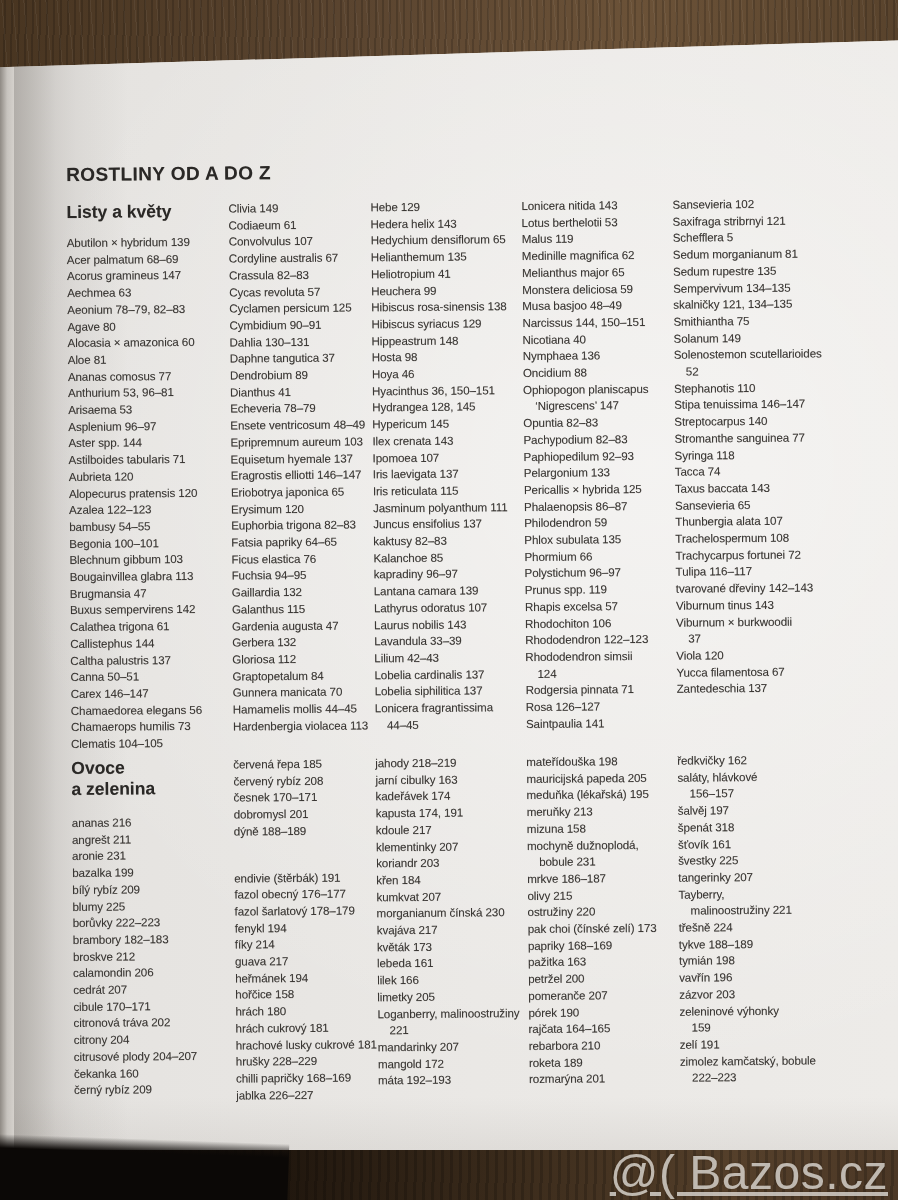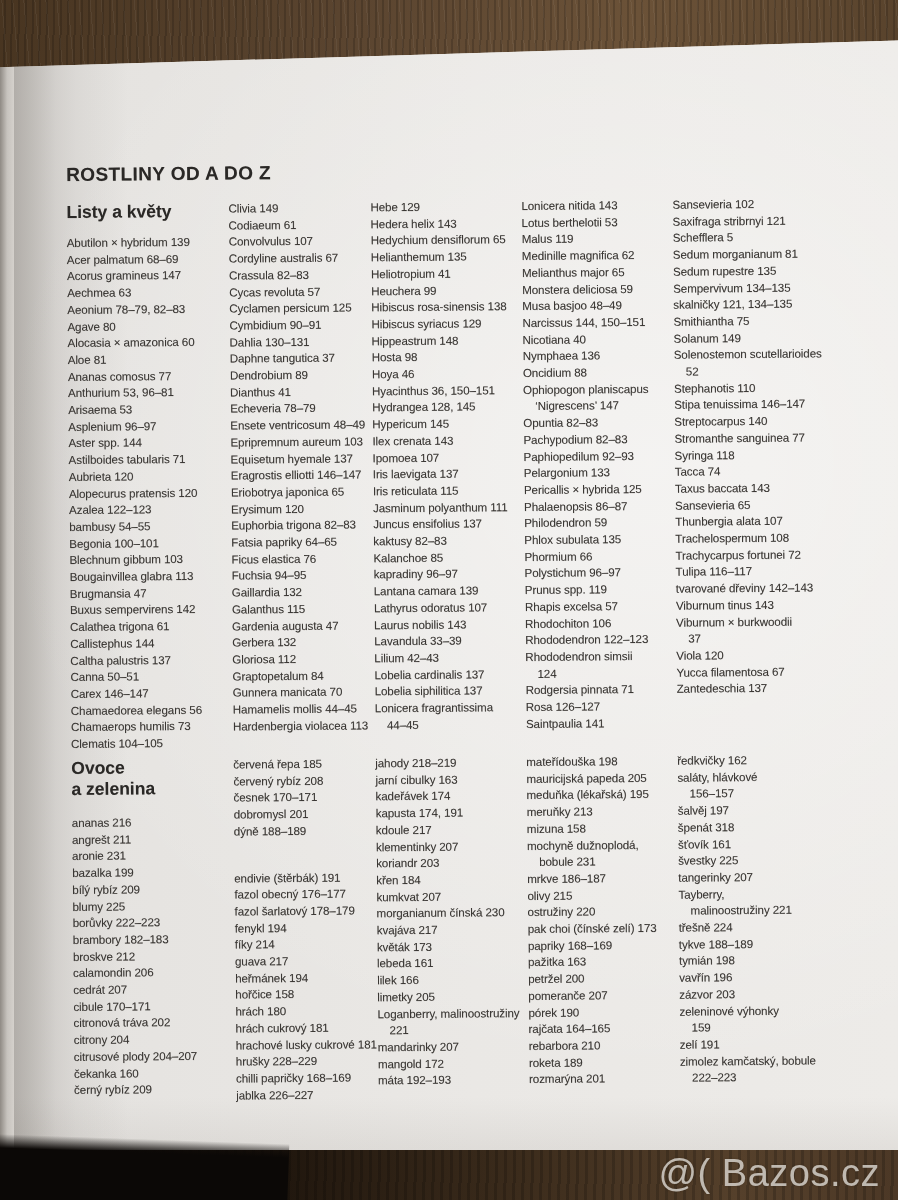--- a/index.html
+++ b/index.html
@@ -80,24 +80,25 @@
     font-size:11.6px;line-height:16.7px;letter-spacing:-0.1px;
     white-space:nowrap;
     padding-left:12px;text-indent:-12px;
   }
   .entry .pg{font-style:normal;}
   .entry .nm{font-style:inherit;}
   i.nm{font-style:italic;}
   .gap{height:30px;}
   
   .watermark{
-    position:absolute;top:1152px;right:18px;z-index:5;
-    font-size:38px;line-height:42px;letter-spacing:0.5px;
+    position:absolute;top:1152px;right:10px;z-index:5;
+    font-size:48px;line-height:42px;letter-spacing:0.5px;
     color:rgba(224,220,214,0.80);
     text-shadow:0 0 2px rgba(40,25,12,0.35);
+    text-decoration:underline;
   }
 </style>
 </head>
 <body>
 
 <div class="page-stack"></div>
 
 <div class="page">
 </div>
 

